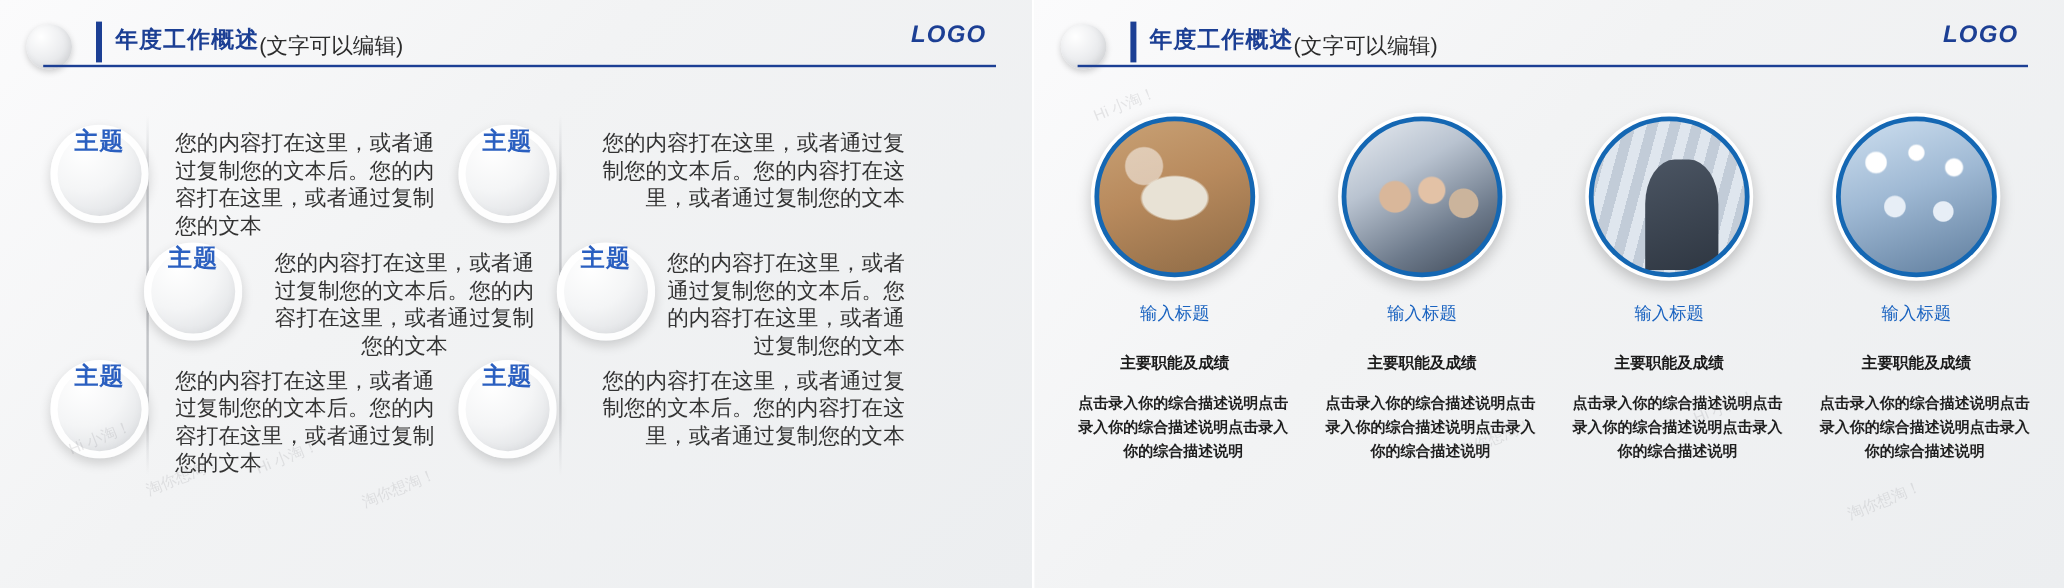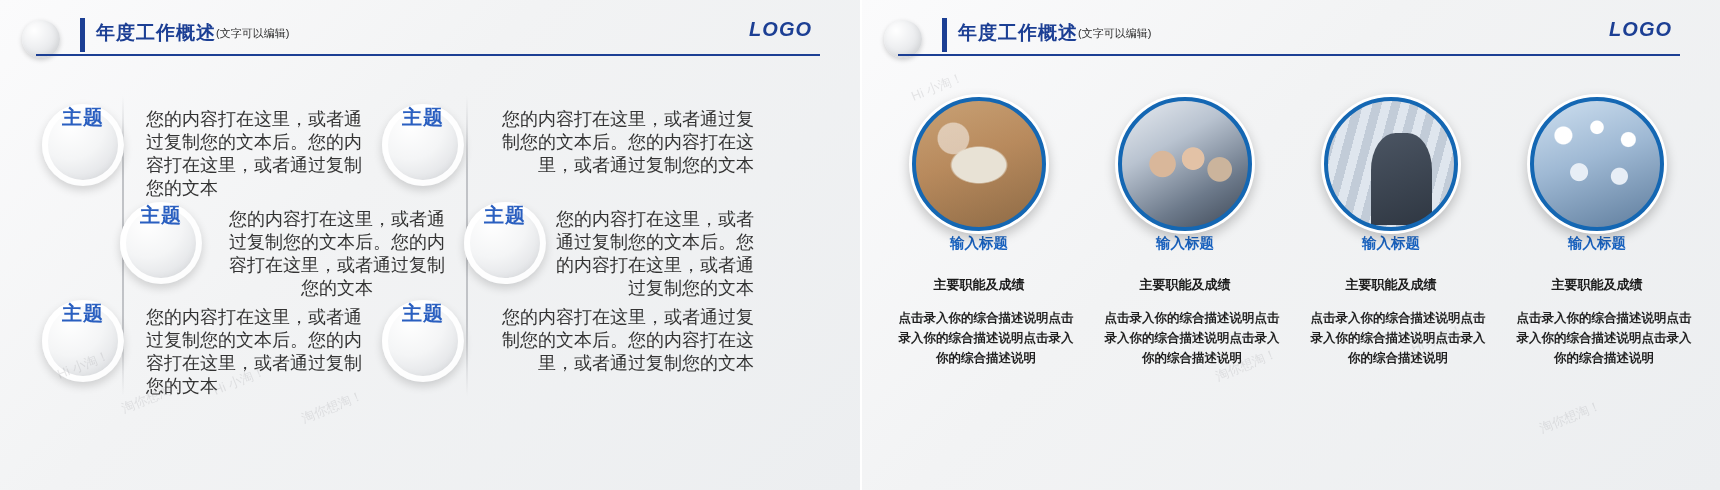--- a/index.html
+++ b/index.html
@@ -20,21 +20,21 @@
     position: relative;
     width: 860px; height: 490px;
     background: linear-gradient(135deg,#fbfbfc 0%, #f2f3f4 40%, #eceef0 100%);
     overflow: hidden;
   }
   .slide + .slide { border-left: 2px solid #ffffff; }
 
   
   .header {
     position: absolute;
-    top: 8px; left: 0; right: 18px;
+    top: 8px; left: 0; right: 8px;
     height: 50px;
   }
   .header-rule {
     position: absolute;
     left: 36px; right: 22px; top: 46px;
     height: 2px;
     background: #1c3f94;
   }
   .header-bar {
     position: absolute;
@@ -54,21 +54,21 @@
     position: absolute;
     left: 96px; top: 12px;
     font-size: 19px;
     font-weight: bold;
     color: #1c3f94;
     letter-spacing: 1px;
   }
   .header-sub {
     position: absolute;
     left: 216px; top: 18px;
-    font-size: 11px;
+    font-size: 18px;
     color: #2b2b2b;
   }
   .logo {
     position: absolute;
     right: 30px; top: 10px;
     font-size: 20px;
     font-weight: bold;
     font-style: italic;
     color: #1c3f94;
     letter-spacing: 1px;
@@ -121,22 +121,23 @@
     border: 4px solid #1467b3;
     pointer-events: none;
   }
   .photo-inner {
     width: 100%; height: 100%;
     border-radius: 50%;
     overflow: hidden;
     position: relative;
   }
   .ph-title {
+    margin-top: 18px;
     font-size: 14.5px;
-    font-weight: bold;
+    font-weight: normal;
     color: #1a63c0;
   }
   .ph-sub {
     margin-top: 23px;
     font-size: 13px;
     font-weight: bold;
     color: #1a1a1a;
   }
   .ph-body {
     margin-top: 14px;

